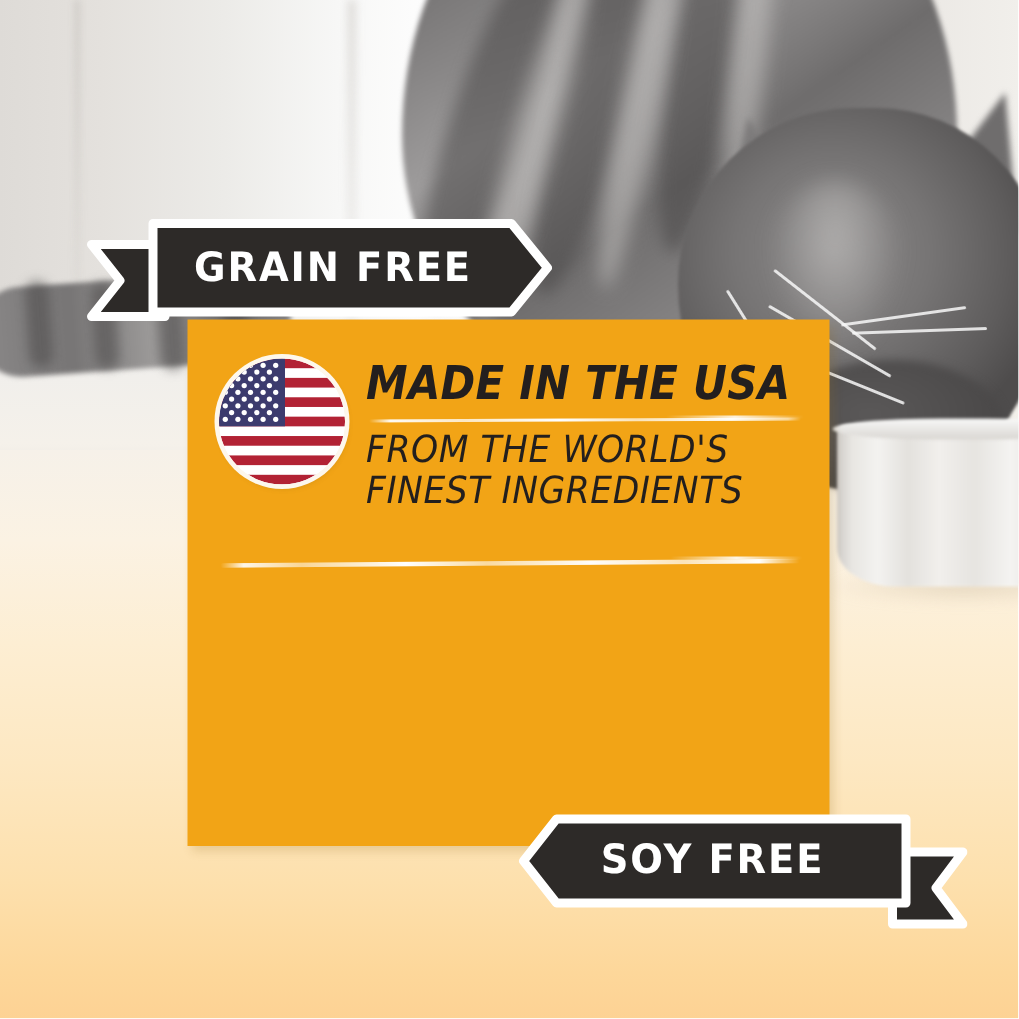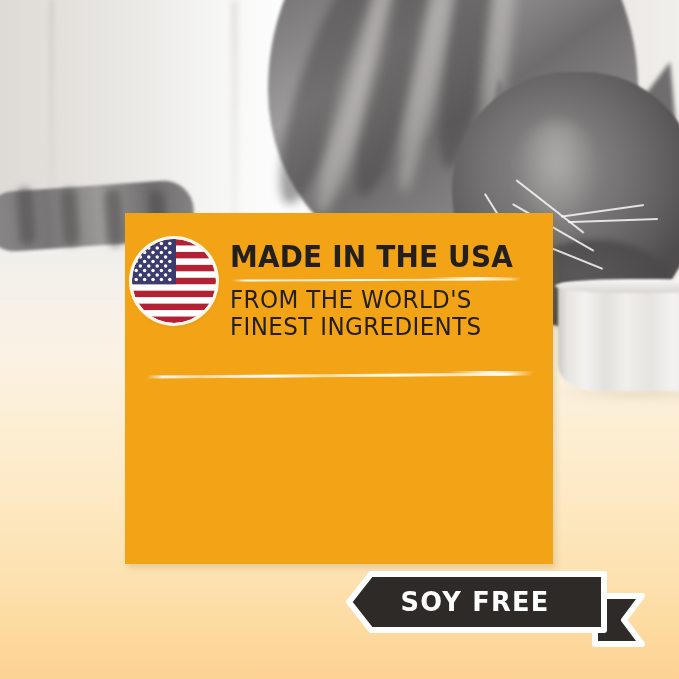--- a/index.html
+++ b/index.html
@@ -237,21 +237,21 @@
     inset: 0;
     padding: 0;
   }
 
   
   .claim-row {
     position: absolute;
     display: flex;
     align-items: flex-start;
   }
-  .claim-row.row1 { left: 7px; top: 26px; }
+  .claim-row.row1 { left: 21px; top: 26px; font-style: italic; }
   .claim-row.row2 { left: 21px; top: 196px; }
 
   .badge-circle {
     width: 84px; height: 84px;
     border-radius: 50%;
     flex: 0 0 84px;
     position: relative;
     overflow: hidden;
     box-shadow: 0 0 0 3px rgba(255,255,255,.92), 1px 2px 4px rgba(120,85,15,.30);
   }
@@ -389,21 +389,21 @@
     left: 58px; top: 143px;
     width: 310px; height: 72px;
   }
   #ribbon-grain-free .rb-label {
     left: 52px; right: 34px;
     top: 6px; bottom: 8px;
   }
 
   
   #ribbon-soy-free {
-    left: 345px; top: 568px;
+    left: 345px; top: 540px;
     width: 300px; height: 82px;
   }
   #ribbon-soy-free .rb-label {
     left: 32px; right: 72px;
     top: 5px; bottom: 20px;
   }
 
   svg { display: block; }
 </style>
 </head>
@@ -551,20 +551,33 @@
           <div class="subline">FINEST INGREDIENTS</div>
         </div>
       </div>
 
       <div class="divider"></div>
 
 
     </div>
   </div>
 
+  <div class="ribbon" id="ribbon-grain-free">
+    <svg viewBox="0 0 310 72" width="310" height="72" aria-hidden="true">
+
+      <g>
+        <path d="M3 20 L52 20 L52 68 L3 68 L22 44 Z" fill="#2d2a28" stroke="#ffffff" stroke-width="6" stroke-linejoin="round"></path>
+      </g>
+
+      <g>
+        <path d="M44 6 L283 6 L307 35.5 L283 65 L44 65 Z" fill="#2d2a28" stroke="#ffffff" stroke-width="6" stroke-linejoin="round"></path>
+      </g>
+    </svg>
+    <div class="rb-label">GRAIN FREE</div>
+  </div>
 
   <div class="ribbon" id="ribbon-soy-free">
     <svg viewBox="0 0 300 82" width="300" height="82" aria-hidden="true">
 
       <g>
         <path d="M297 28 L250 28 L250 76 L297 76 L279 52 Z" fill="#2d2a28" stroke="#ffffff" stroke-width="6" stroke-linejoin="round"></path>
       </g>
 
       <g>
         <path d="M259 6 L26 6 L4 34 L26 62 L259 62 Z" fill="#2d2a28" stroke="#ffffff" stroke-width="6" stroke-linejoin="round"></path>

